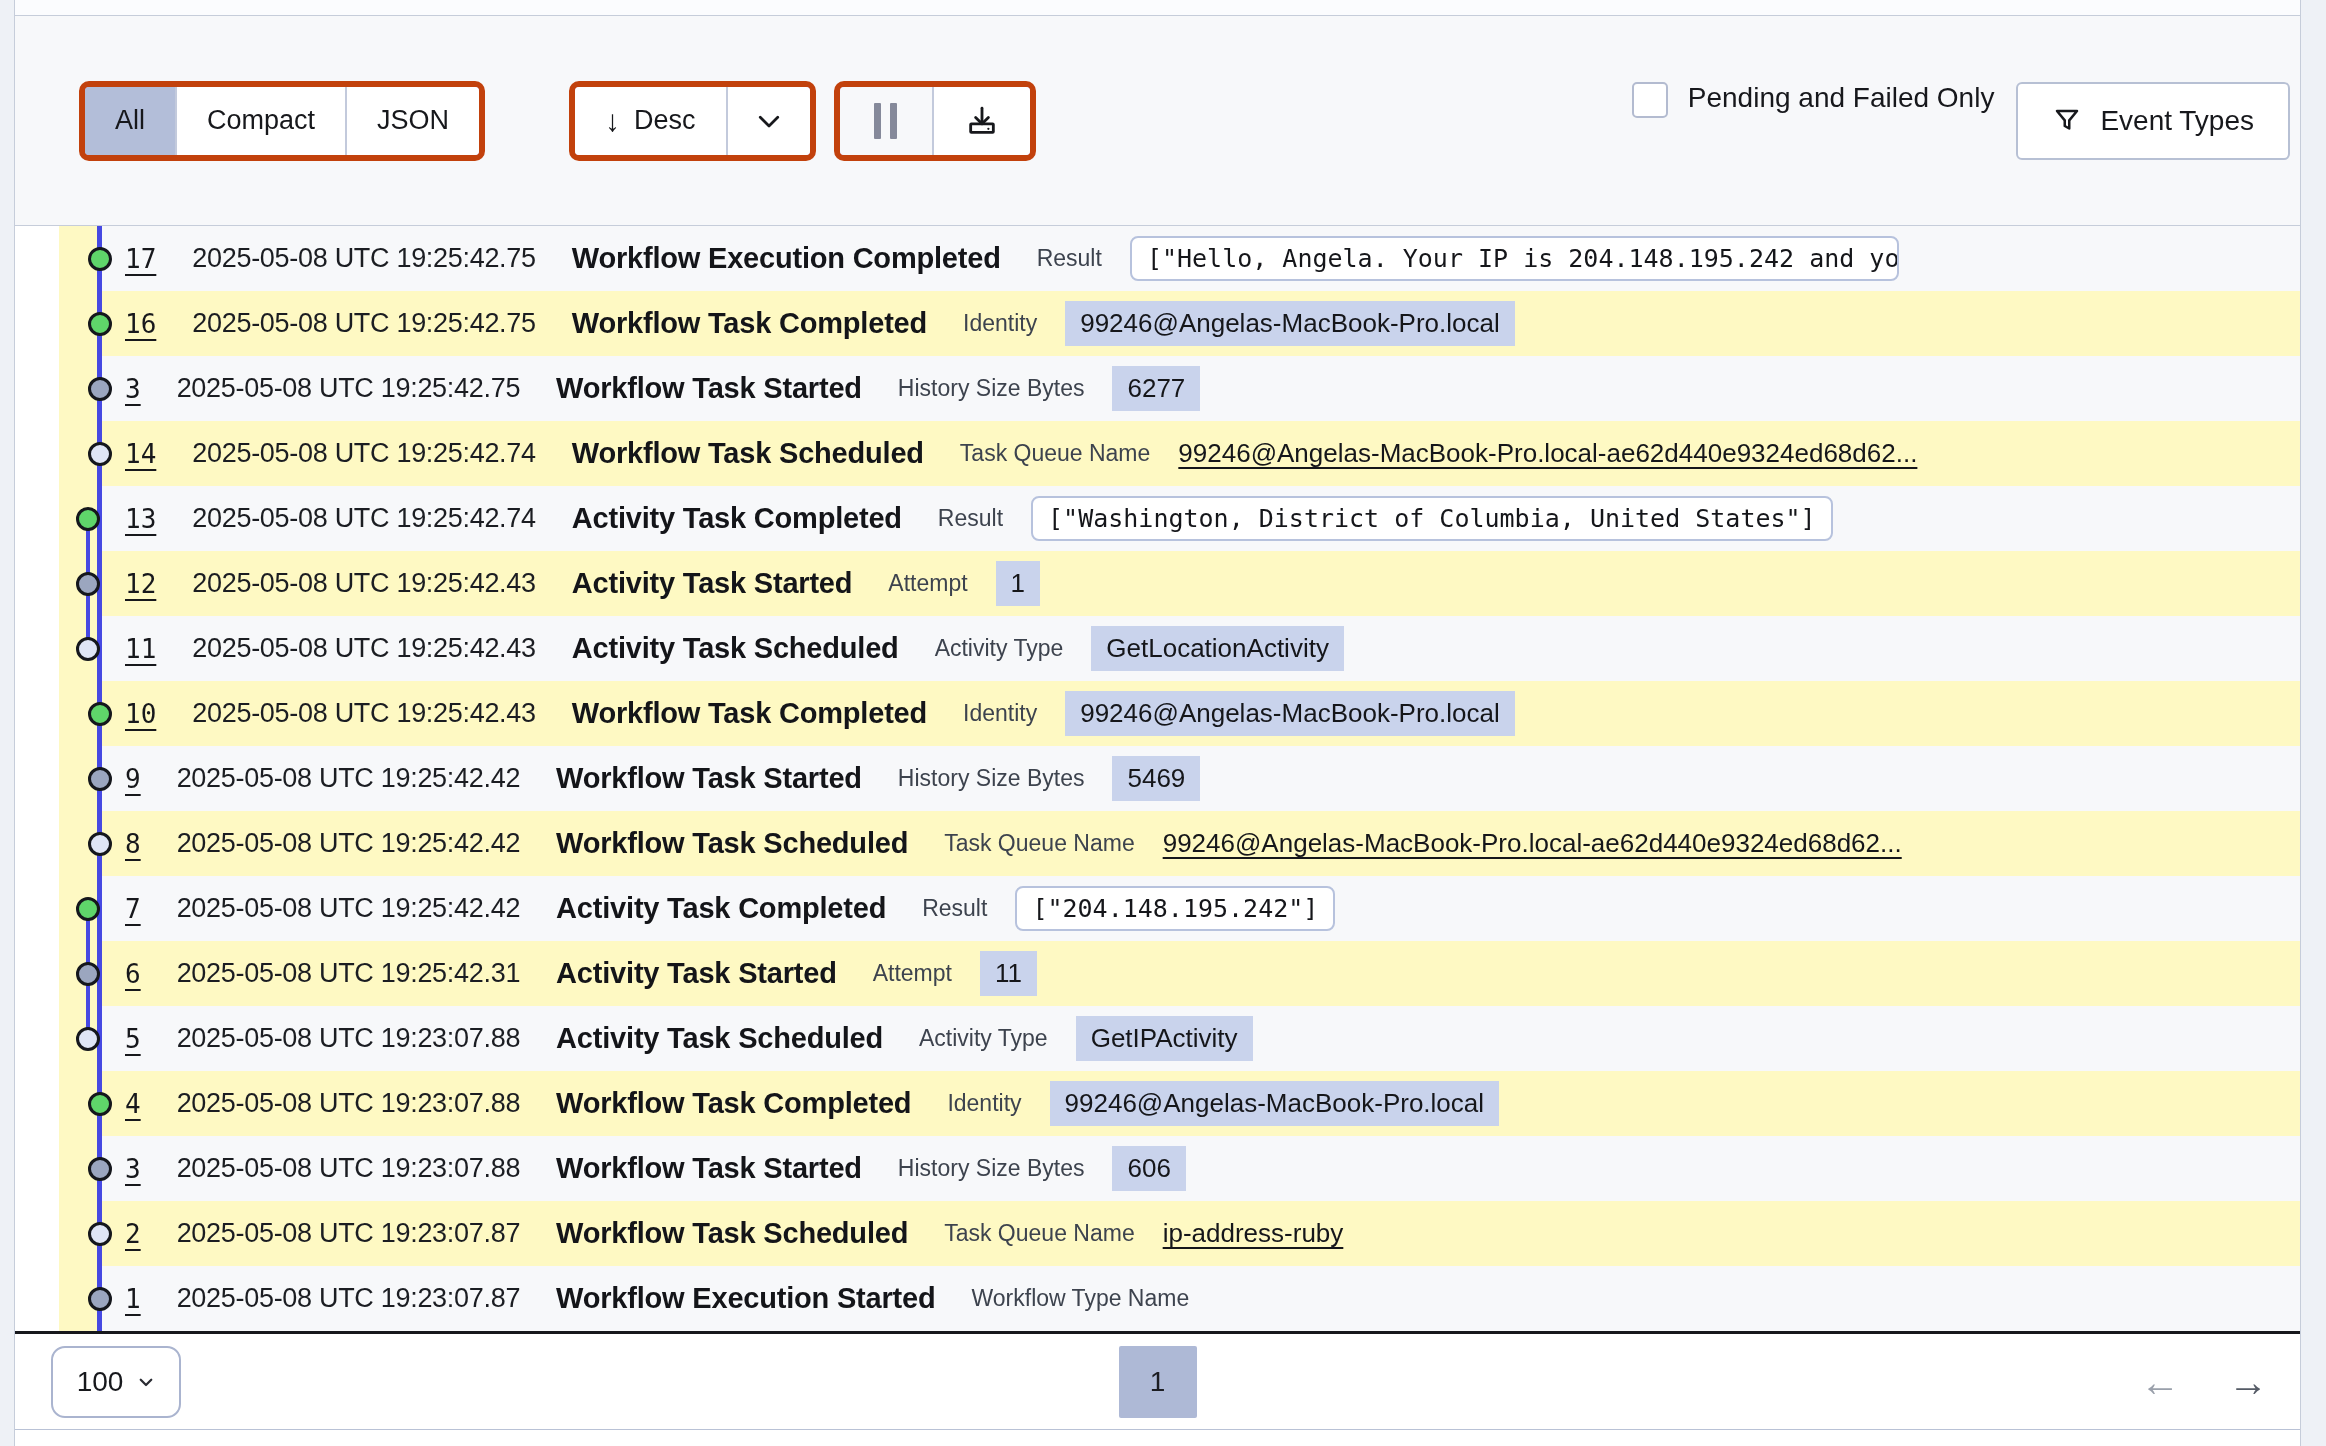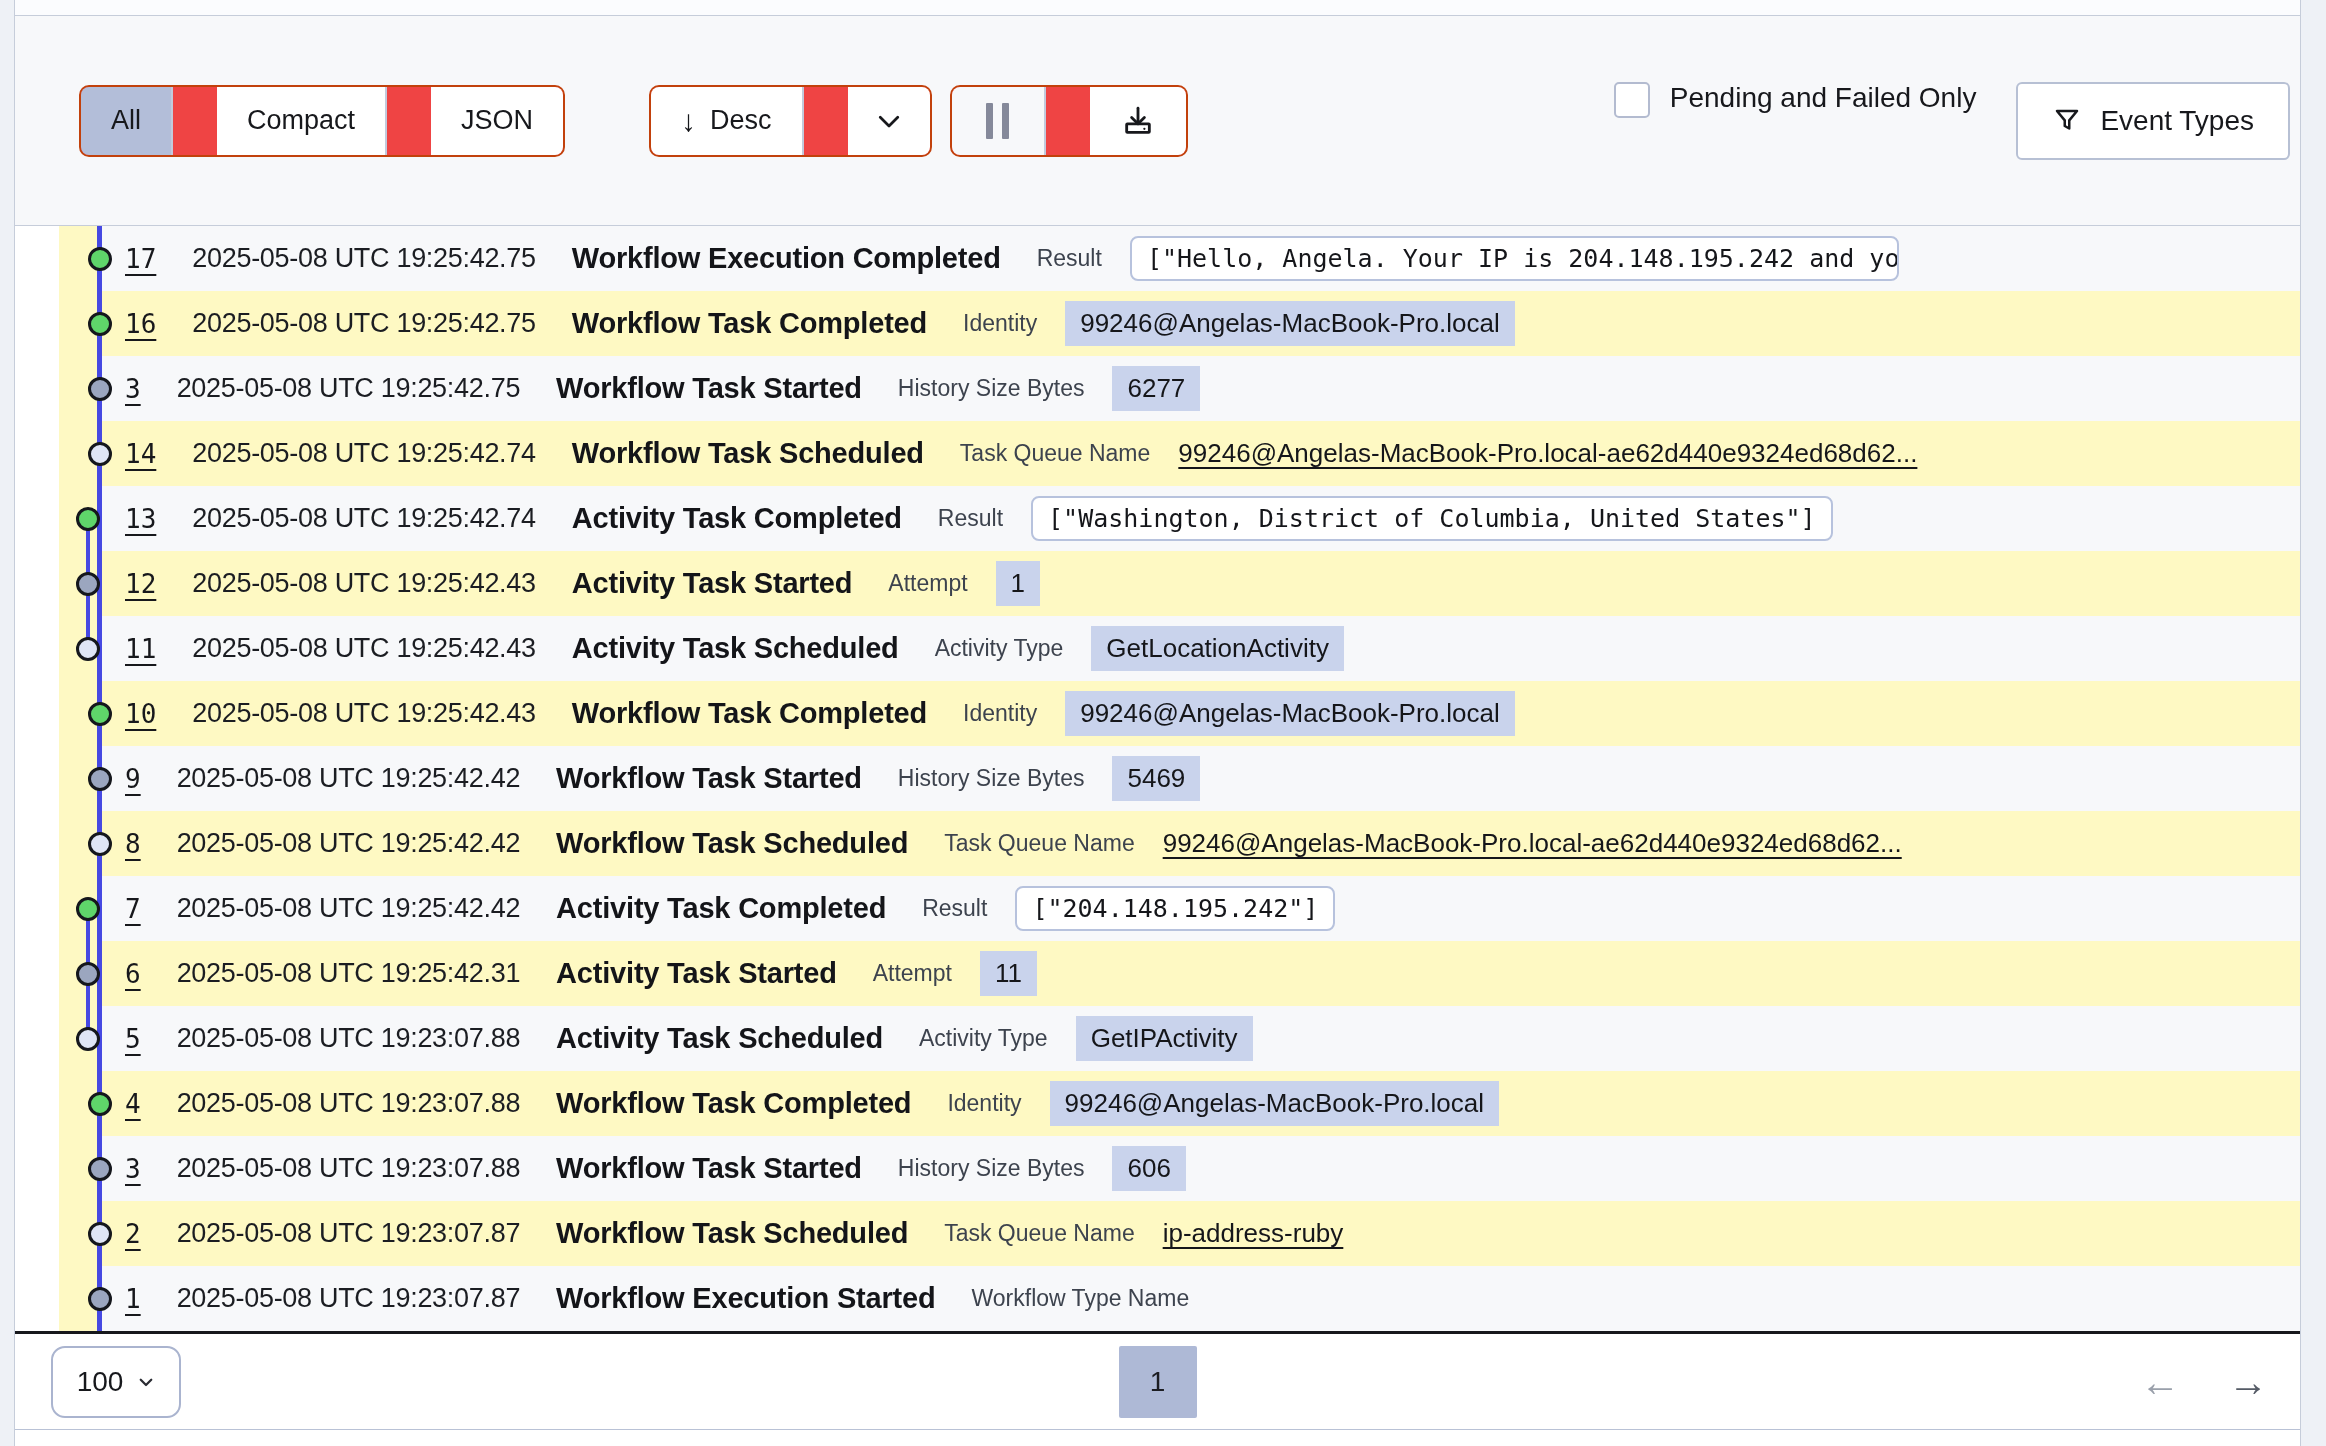--- a/index.html
+++ b/index.html
@@ -15,42 +15,42 @@
     background:#ffffff;
     border-left:1px solid #c6cdda;border-right:1px solid #c6cdda;
     box-sizing:border-box;
   }
   .top-strip{height:15px;background:#fbfcfe;border-bottom:1px solid #c6cdda;}
   
   .toolbar{
     height:210px;background:#f7f8fa;border-bottom:1px solid #c6cdda;
     display:flex;align-items:center;padding:0 6px 0 64px;box-sizing:border-box;
   }
-  .seg-group{display:flex;align-items:stretch;height:68px;border:2px solid #c2410c;border-radius:10px;overflow:hidden;background:#ef4444;gap:44px;}
+  .seg-group{display:flex;align-items:stretch;height:68px;border:6px solid #c2410c;border-radius:10px;overflow:hidden;background:#c4b5fd;}
   .seg{
     display:flex;align-items:center;justify-content:center;
     font-size:27px;padding:0 30px;background:#fff;border:none;cursor:pointer;
     border-right:2px solid #c3cadc;color:#17181c;font-family:inherit;
   }
   .seg:last-child{border-right:none;}
   .seg.selected{background:#b3bed9;}
   .sort-group{margin-left:84px;}
   .seg.icon-seg{padding:0 26px;}
   .arrow-glyph{font-size:30px;margin-right:14px;font-weight:400;}
   .chev{width:30px;height:30px;}
   .util-group{margin-left:18px;}
   .seg.pause-seg{background:#f7f8fa;width:94px;padding:0;}
   .seg.dl-seg{width:96px;padding:0;}
   .pausebars{display:flex;gap:9px;}
   .pausebars i{display:block;width:7px;height:36px;background:#85899a;border-radius:1px;}
   .right-cluster{margin-left:auto;display:flex;align-items:flex-start;}
   .checkbox{width:36px;height:36px;border:2px solid #b3bbd0;border-radius:5px;background:#fff;box-sizing:border-box;cursor:pointer;}
   .cb-label{margin-left:20px;font-size:28px;color:#17181c;}
   .evt-types-btn{
-    margin-left:40px;margin-right:4px;height:78px;display:flex;align-items:center;gap:18px;
+    margin-left:22px;margin-right:4px;height:78px;display:flex;align-items:center;gap:18px;
     background:#fff;border:2px solid #b7c0d4;border-radius:6px;padding:0 34px;
     font-size:28px;font-family:inherit;color:#17181c;cursor:pointer;
   }
   
   .table{position:relative;height:1105px;background:#fef9c3;margin-left:44px;}
   .rail-main{position:absolute;left:38px;top:0;bottom:0;width:5px;background:#4649e2;z-index:1;}
   .rail-bracket{position:absolute;left:27px;width:4px;background:#4649e2;z-index:1;}
   .row{position:relative;height:65px;display:flex;align-items:center;}
   .row::before{content:'';position:absolute;left:43px;right:0;top:0;bottom:0;background:transparent;}
   .row.striped::before{background:#f7f8fa;}

